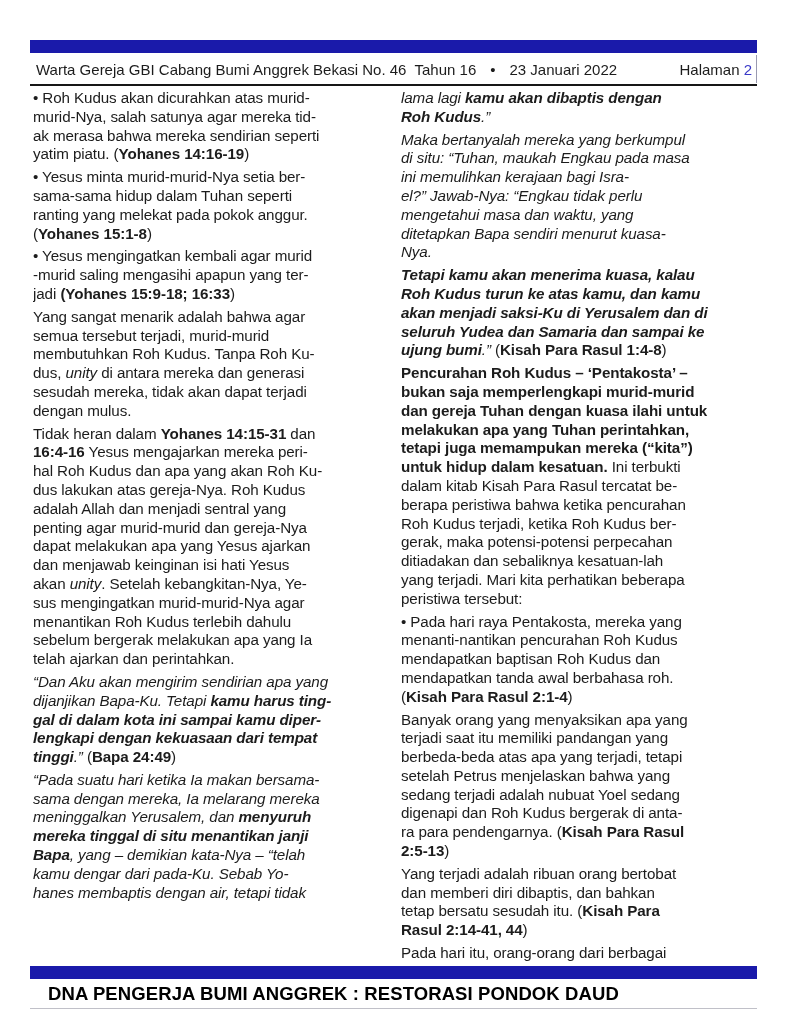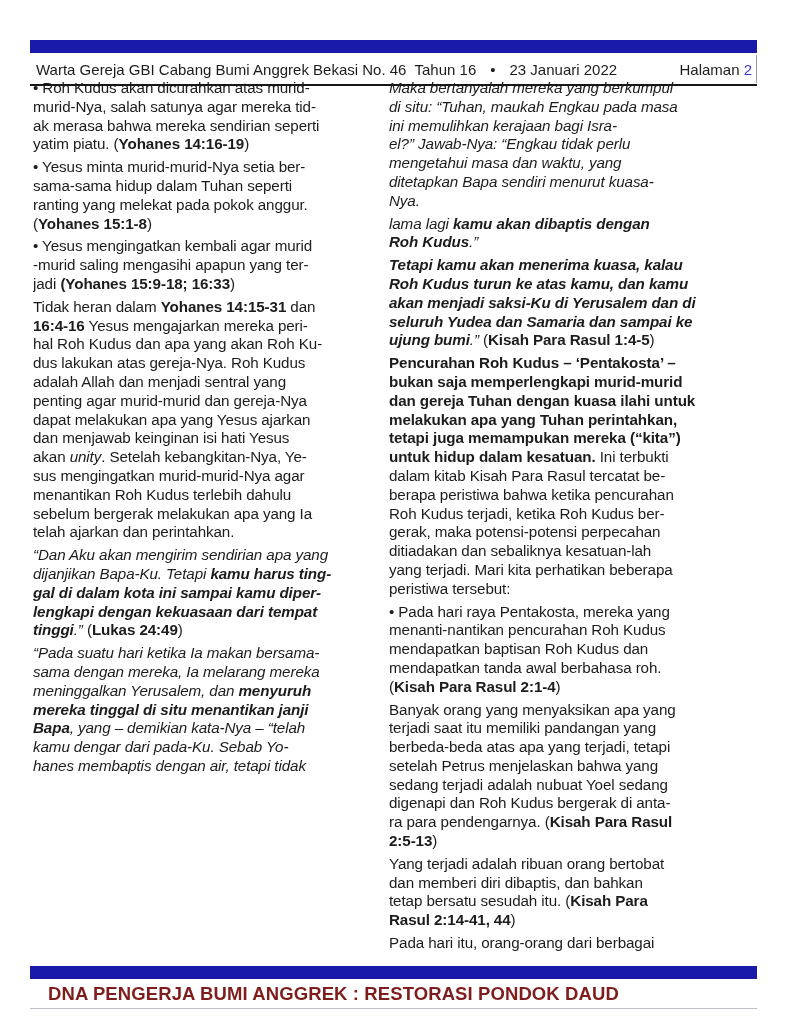--- a/index.html
+++ b/index.html
@@ -25,34 +25,34 @@
     border-right:1px solid #9a9ab0;
   }
   .header-left span{white-space:pre;}
   .hdr-bullet{margin:0 14px;}
   .pagenum{color:var(--pagenum-blue,#3a3ac8);}
   .rule{
     position:absolute;left:30px;top:84px;width:727px;height:0;
     border-top:2px solid #161616;
   }
   .content{
-    position:absolute;left:33px;top:79px;width:724px;height:874px;
-    display:flex;overflow:hidden;
+    position:absolute;left:33px;top:89px;width:724px;height:874px;
+    display:flex;gap:12px;overflow:hidden;
   }
   .col{width:356px;flex:0 0 356px;
     font-size:15.2px;line-height:18.8px;letter-spacing:-0.1px;}
   .para{margin:0 0 4px 0;white-space:pre-line;}
   .para:last-child{margin-bottom:0;}
   .b{font-weight:bold;}
   .i{font-style:italic;}
   .footer{position:absolute;left:30px;top:966px;width:727px;}
   .bottombar{width:727px;height:13px;background:var(--bar-blue,#1a1aaa);}
   .footer-text{
     margin:4px 0 0 18px;
-    font-size:18.5px;font-weight:bold;color:#7f1d1d;
+    font-size:18.5px;font-weight:bold;color:#000000;
     letter-spacing:0.1px;
   }
   .footer-rule{margin-top:3px;border-top:1px solid #c0c0c8;width:727px;}
 </style>
 </head>
 <body>
 
 <div class="page">
   <div class="topbar"></div>
 
@@ -74,61 +74,67 @@
 murid-Nya, salah satunya agar mereka tid-
 ak merasa bahwa mereka sendirian seperti
 yatim piatu. (</span><span class="b">Yohanes 14:16-19</span><span>)</span></p>
         <p class="para"><span>• Yesus minta murid-murid-Nya setia ber-
 sama-sama hidup dalam Tuhan seperti
 ranting yang melekat pada pokok anggur.
 (</span><span class="b">Yohanes 15:1-8</span><span>)</span></p>
         <p class="para"><span>• Yesus mengingatkan kembali agar murid
 -murid saling mengasihi apapun yang ter-
 jadi </span><span class="b">(Yohanes 15:9-18; 16:33</span><span>)</span></p>
+        <p class="para"><span>Yang sangat menarik adalah bahwa agar
+semua tersebut terjadi, murid-murid
+membutuhkan Roh Kudus. Tanpa Roh Ku-
+dus, </span><span class="i">unity</span><span> di antara mereka dan generasi
+sesudah mereka, tidak akan dapat terjadi
+dengan mulus.</span></p>
         <p class="para"><span>Tidak heran dalam </span><span class="b">Yohanes 14:15-31</span><span> dan
 </span><span class="b">16:4-16</span><span> Yesus mengajarkan mereka peri-
 hal Roh Kudus dan apa yang akan Roh Ku-
 dus lakukan atas gereja-Nya. Roh Kudus
 adalah Allah dan menjadi sentral yang
 penting agar murid-murid dan gereja-Nya
 dapat melakukan apa yang Yesus ajarkan
 dan menjawab keinginan isi hati Yesus
 akan </span><span class="i">unity</span><span>. Setelah kebangkitan-Nya, Ye-
 sus mengingatkan murid-murid-Nya agar
 menantikan Roh Kudus terlebih dahulu
 sebelum bergerak melakukan apa yang Ia
 telah ajarkan dan perintahkan.</span></p>
         <p class="para"><span class="i">“Dan Aku akan mengirim sendirian apa yang
 dijanjikan Bapa-Ku. Tetapi </span><span class="b i">kamu harus ting-
 gal di dalam kota ini sampai kamu diper-
 lengkapi dengan kekuasaan dari tempat
-tinggi</span><span class="i">.” </span><span>(</span><span class="b">Lukas 24:49</span><span>)</span></p>
+tinggi</span><span class="i">.” </span><span>(</span><span class="b">Bapa 24:49</span><span>)</span></p>
         <p class="para"><span class="i">“Pada suatu hari ketika Ia makan bersama-
 sama dengan mereka, Ia melarang mereka
 meninggalkan Yerusalem, dan </span><span class="b i">menyuruh
 mereka tinggal di situ menantikan janji
 Bapa</span><span class="i">, yang – demikian kata-Nya – “telah
 kamu dengar dari pada-Ku. Sebab Yo-
 hanes membaptis dengan air, tetapi tidak</span></p>
       </div>
     <div class="col" id="col-right">
+        <p class="para"><span class="i">lama lagi </span><span class="b i">kamu akan dibaptis dengan
+Roh Kudus</span><span class="i">.”</span></p>
         <p class="para"><span class="i">Maka bertanyalah mereka yang berkumpul
 di situ: “Tuhan, maukah Engkau pada masa
 ini memulihkan kerajaan bagi Isra-
 el?” Jawab-Nya: “Engkau tidak perlu
 mengetahui masa dan waktu, yang
 ditetapkan Bapa sendiri menurut kuasa-
 Nya.</span></p>
-        <p class="para"><span class="i">lama lagi </span><span class="b i">kamu akan dibaptis dengan
-Roh Kudus</span><span class="i">.”</span></p>
         <p class="para"><span class="b i">Tetapi kamu akan menerima kuasa, kalau
 Roh Kudus turun ke atas kamu, dan kamu
 akan menjadi saksi-Ku di Yerusalem dan di
 seluruh Yudea dan Samaria dan sampai ke
-ujung bumi</span><span class="i">.” </span><span>(</span><span class="b">Kisah Para Rasul 1:4-5</span><span>)</span></p>
+ujung bumi</span><span class="i">.” </span><span>(</span><span class="b">Kisah Para Rasul 1:4-8</span><span>)</span></p>
         <p class="para"><span class="b">Pencurahan Roh Kudus – ‘Pentakosta’ –
 bukan saja memperlengkapi murid-murid
 dan gereja Tuhan dengan kuasa ilahi untuk
 melakukan apa yang Tuhan perintahkan,
 tetapi juga memampukan mereka (“kita”)
 untuk hidup dalam kesatuan.</span><span> Ini terbukti
 dalam kitab Kisah Para Rasul tercatat be-
 berapa peristiwa bahwa ketika pencurahan
 Roh Kudus terjadi, ketika Roh Kudus ber-
 gerak, maka potensi-potensi perpecahan

